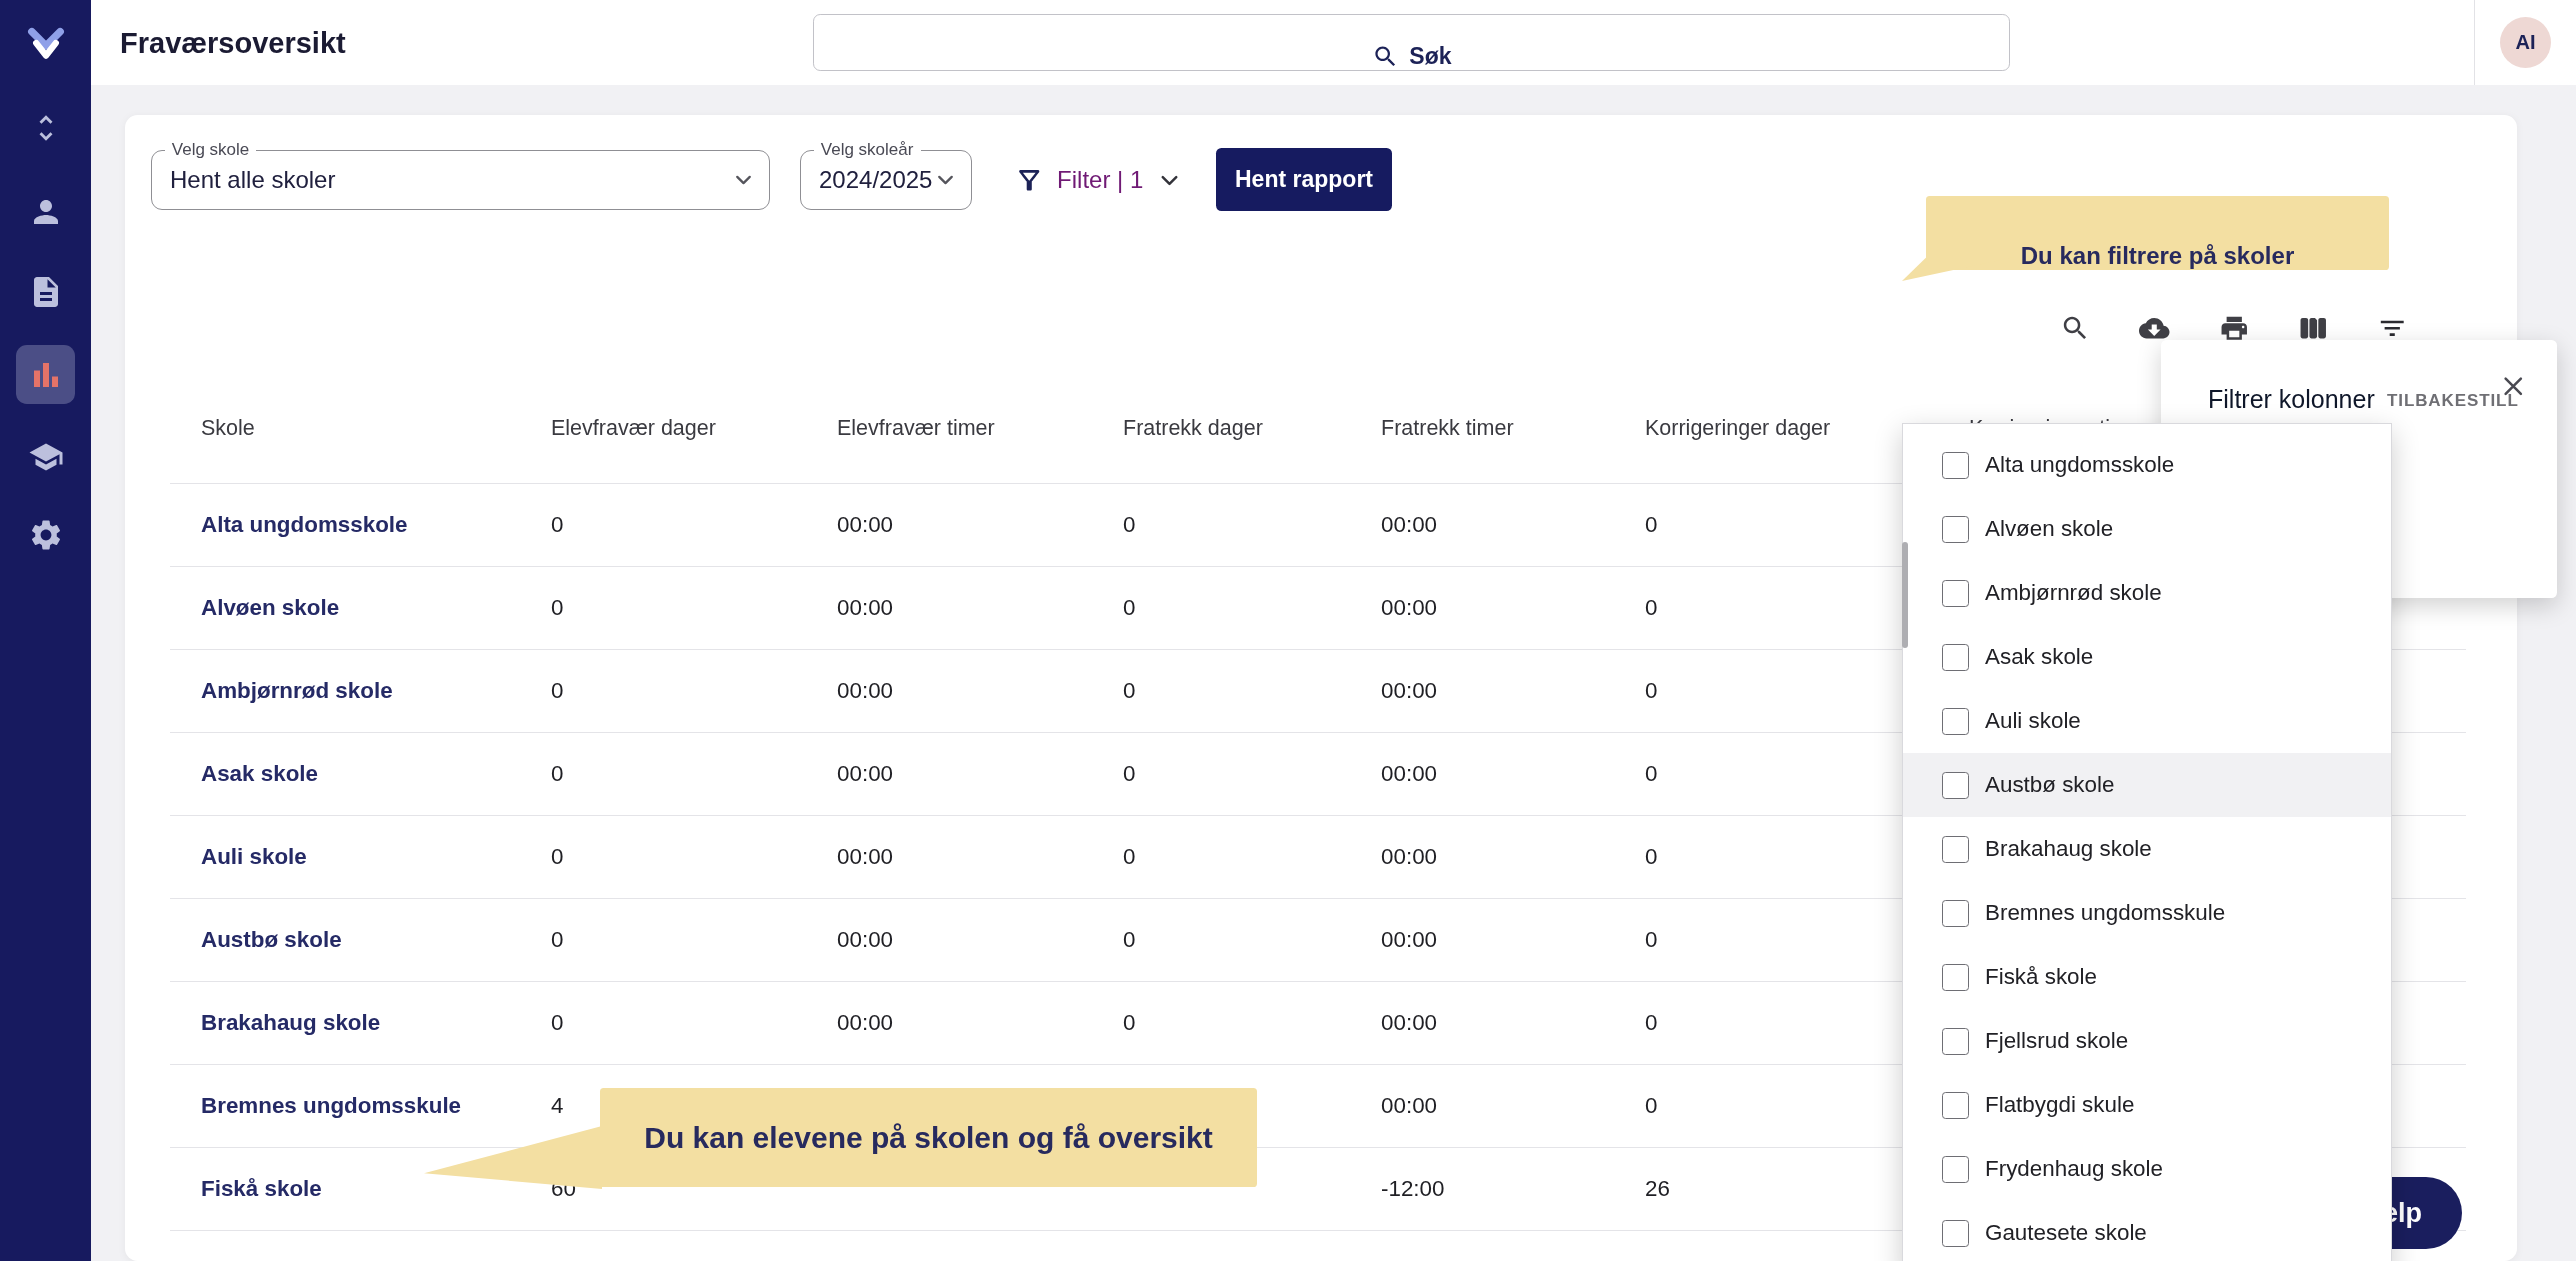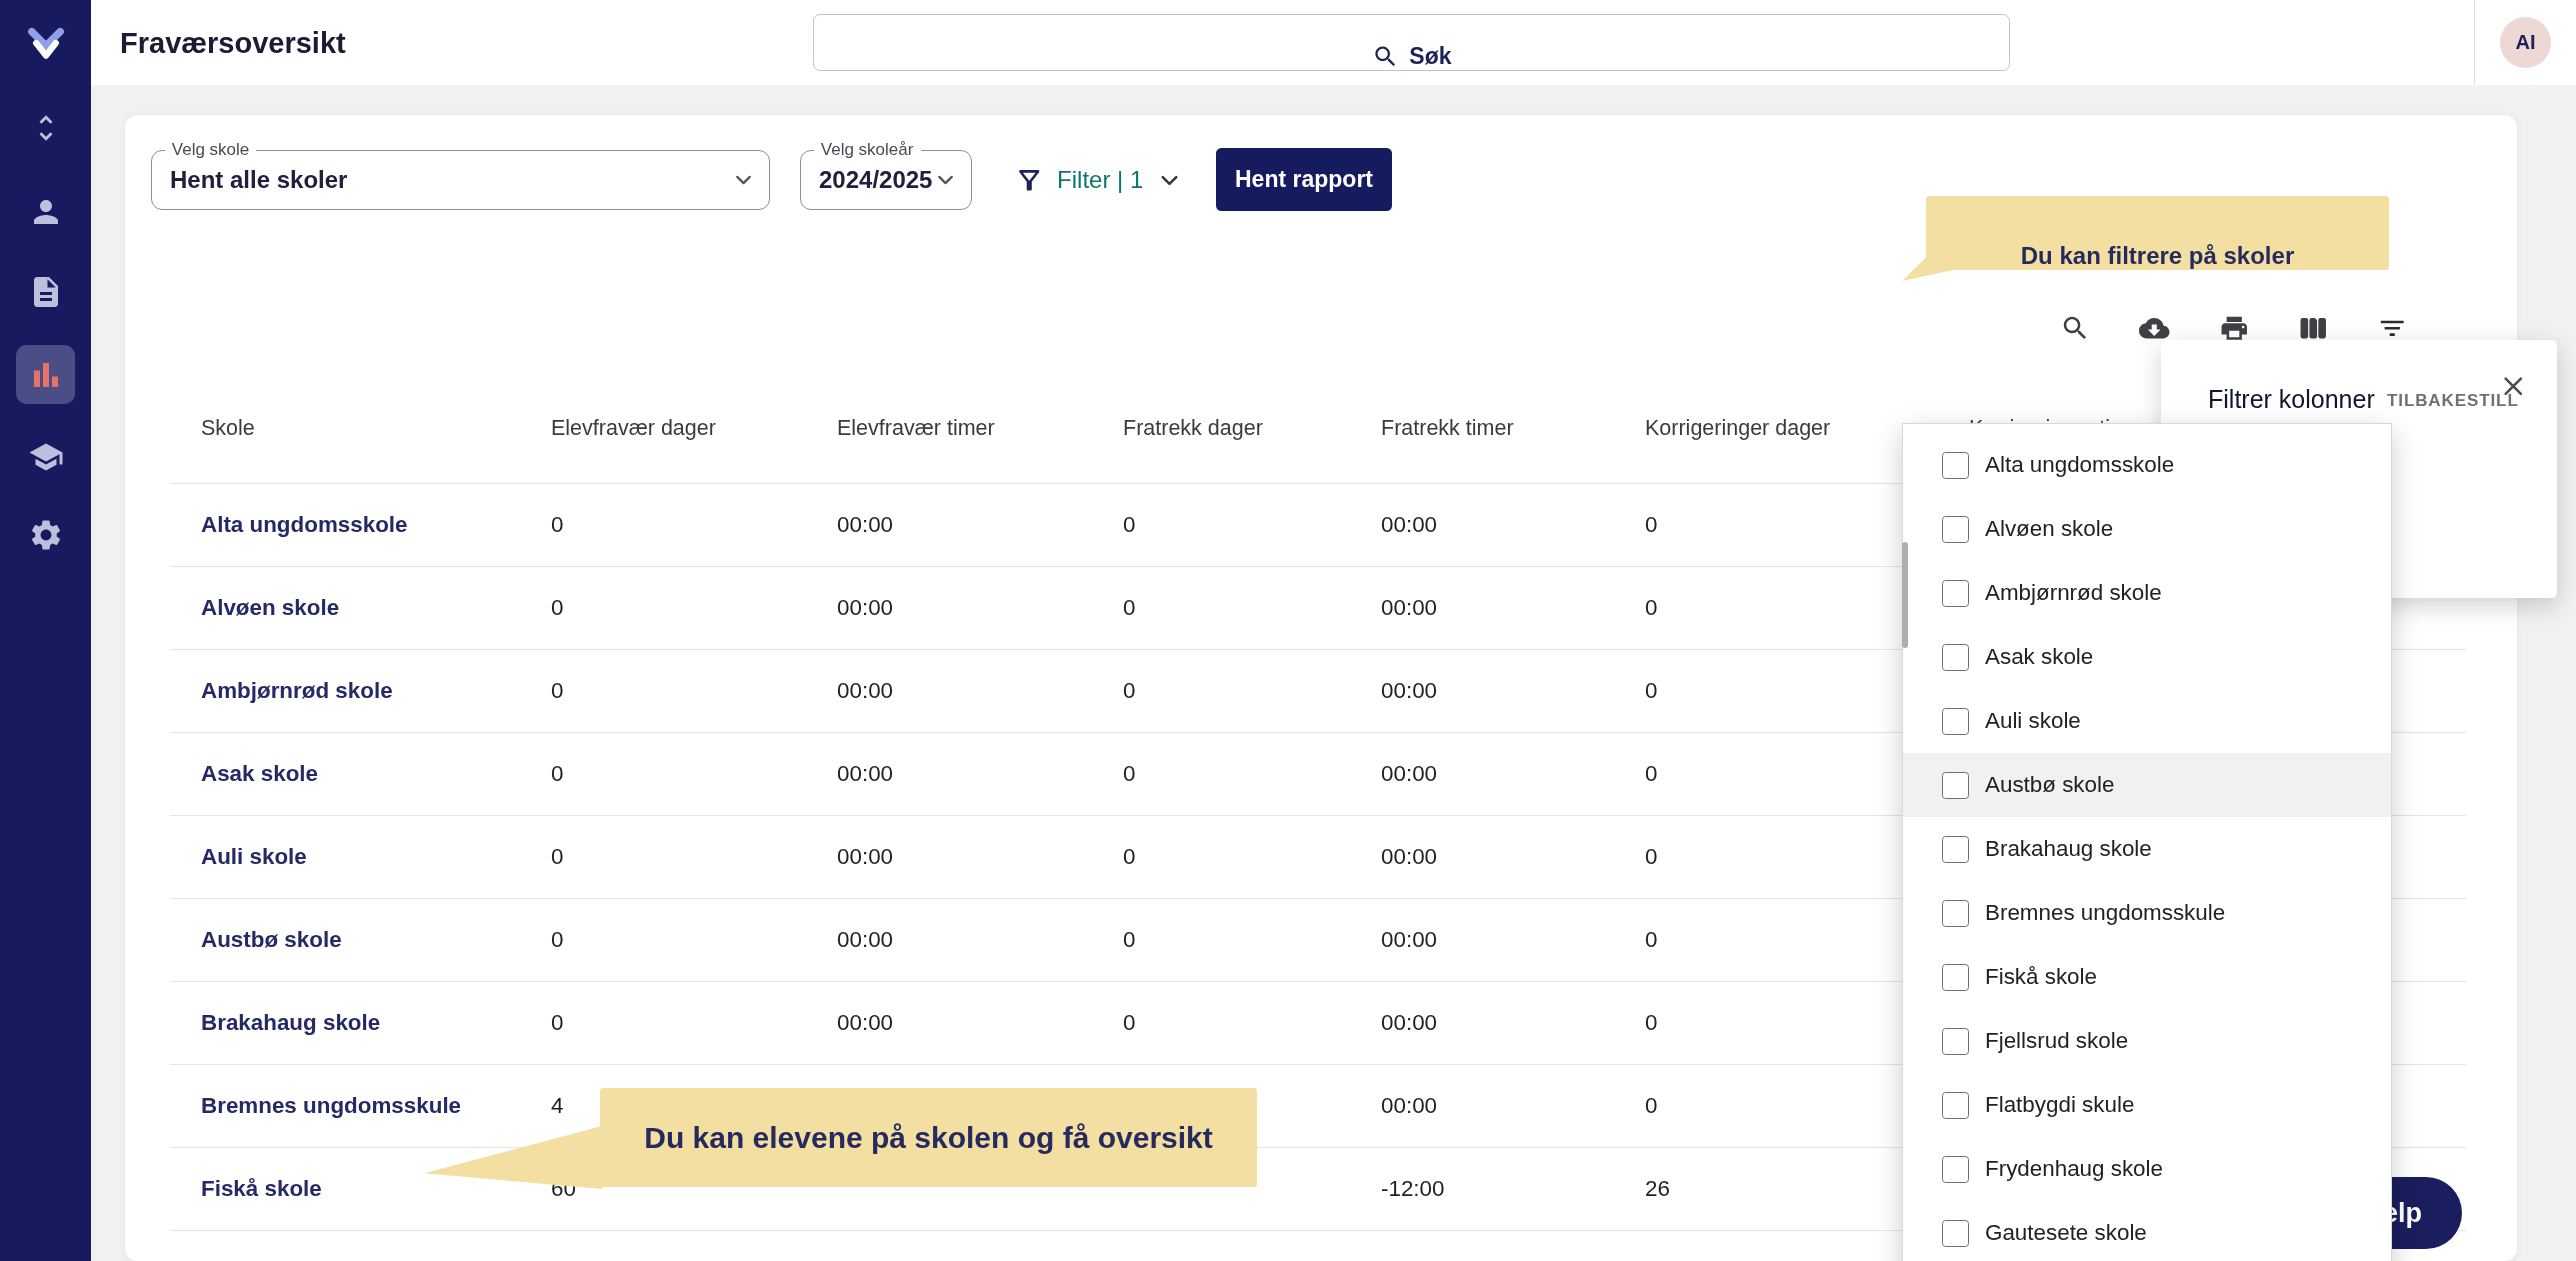--- a/index.html
+++ b/index.html
@@ -20,24 +20,24 @@
   .searchbox .slabel { font-size:23px; font-weight:600; color:#1c2257; }
   .hdr-divider { position:absolute; left:2383px; top:0; width:0.9px; height:85px; background:#e2e2e6; }
   .avatar { position:absolute; left:2409px; top:17px; width:51px; height:51px; border-radius:50%; background:#eed8d4; display:flex; align-items:center; justify-content:center; font-size:20px; font-weight:700; color:#1c2257; cursor:pointer; }
 
   
   .card { position:absolute; left:125px; top:115px; width:2392px; height:1146px; background:#ffffff; border-radius:12.6px; box-shadow:0 1.8px 9px rgba(0,0,0,0.05); z-index:1; }
 
   
   .select { position:absolute; top:150px; height:60px; border:0.9px solid #8f8f94; border-radius:11px; background:#fff; display:flex; align-items:center; cursor:pointer; z-index:2; }
   .flabel { position:absolute; top:-10.8px; left:12.6px; background:#fff; padding:0 7.2px; font-size:17px; color:#4a4a55; }
-  .fvalue { padding-left:18px; font-size:24px; color:#20203e; white-space:nowrap;font-weight:bold; }
+  .fvalue { padding-left:18px; font-size:24px; color:#20203e; white-space:nowrap; }
   .select .chev { position:absolute; right:12.6px; top:50%; transform:translateY(-50%); }
   .filterctl { position:absolute; left:1014px; top:150px; height:60px; display:flex; align-items:center; gap:12.6px; cursor:pointer; z-index:2; }
-  .filterctl .flbl { font-size:24px; font-weight:500; color:#0f766e; white-space:nowrap; }
+  .filterctl .flbl { font-size:24px; font-weight:500; color:#701a75; white-space:nowrap; }
   .btn-report { position:absolute; left:1216px; top:148px; width:176px; height:63px; background:#161b60; color:#fff; font-size:23px; font-weight:700; border:none; border-radius:5.4px; cursor:pointer; z-index:2; font-family:"Liberation Sans",sans-serif; }
 
   
   .callout { position:absolute; background:#f3dfa2; color:#272a5e; font-weight:600; display:flex; flex-direction:column; align-items:center; justify-content:center; border-radius:3.6px; z-index:5; }
   .callout1 { left:1926px; top:196px; width:463px; height:74px; font-size:24px;justify-content:flex-end; }
   .callout1-tail { position:absolute; left:1902px; top:257px; width:112px; height:24px; background:#f3dfa2; clip-path:polygon(0% 100%, 22% 0%, 100% 0%); z-index:5; }
   .callout2 { left:600px; top:1088px; width:657px; height:99px; font-size:30px; line-height:1.4; z-index:3; }
   .callout2-tail { position:absolute; left:424px; top:1126px; width:178px; height:63px; background:#f3dfa2; clip-path:polygon(0% 75%, 100% 0%, 100% 100%); z-index:3; }
 
   

